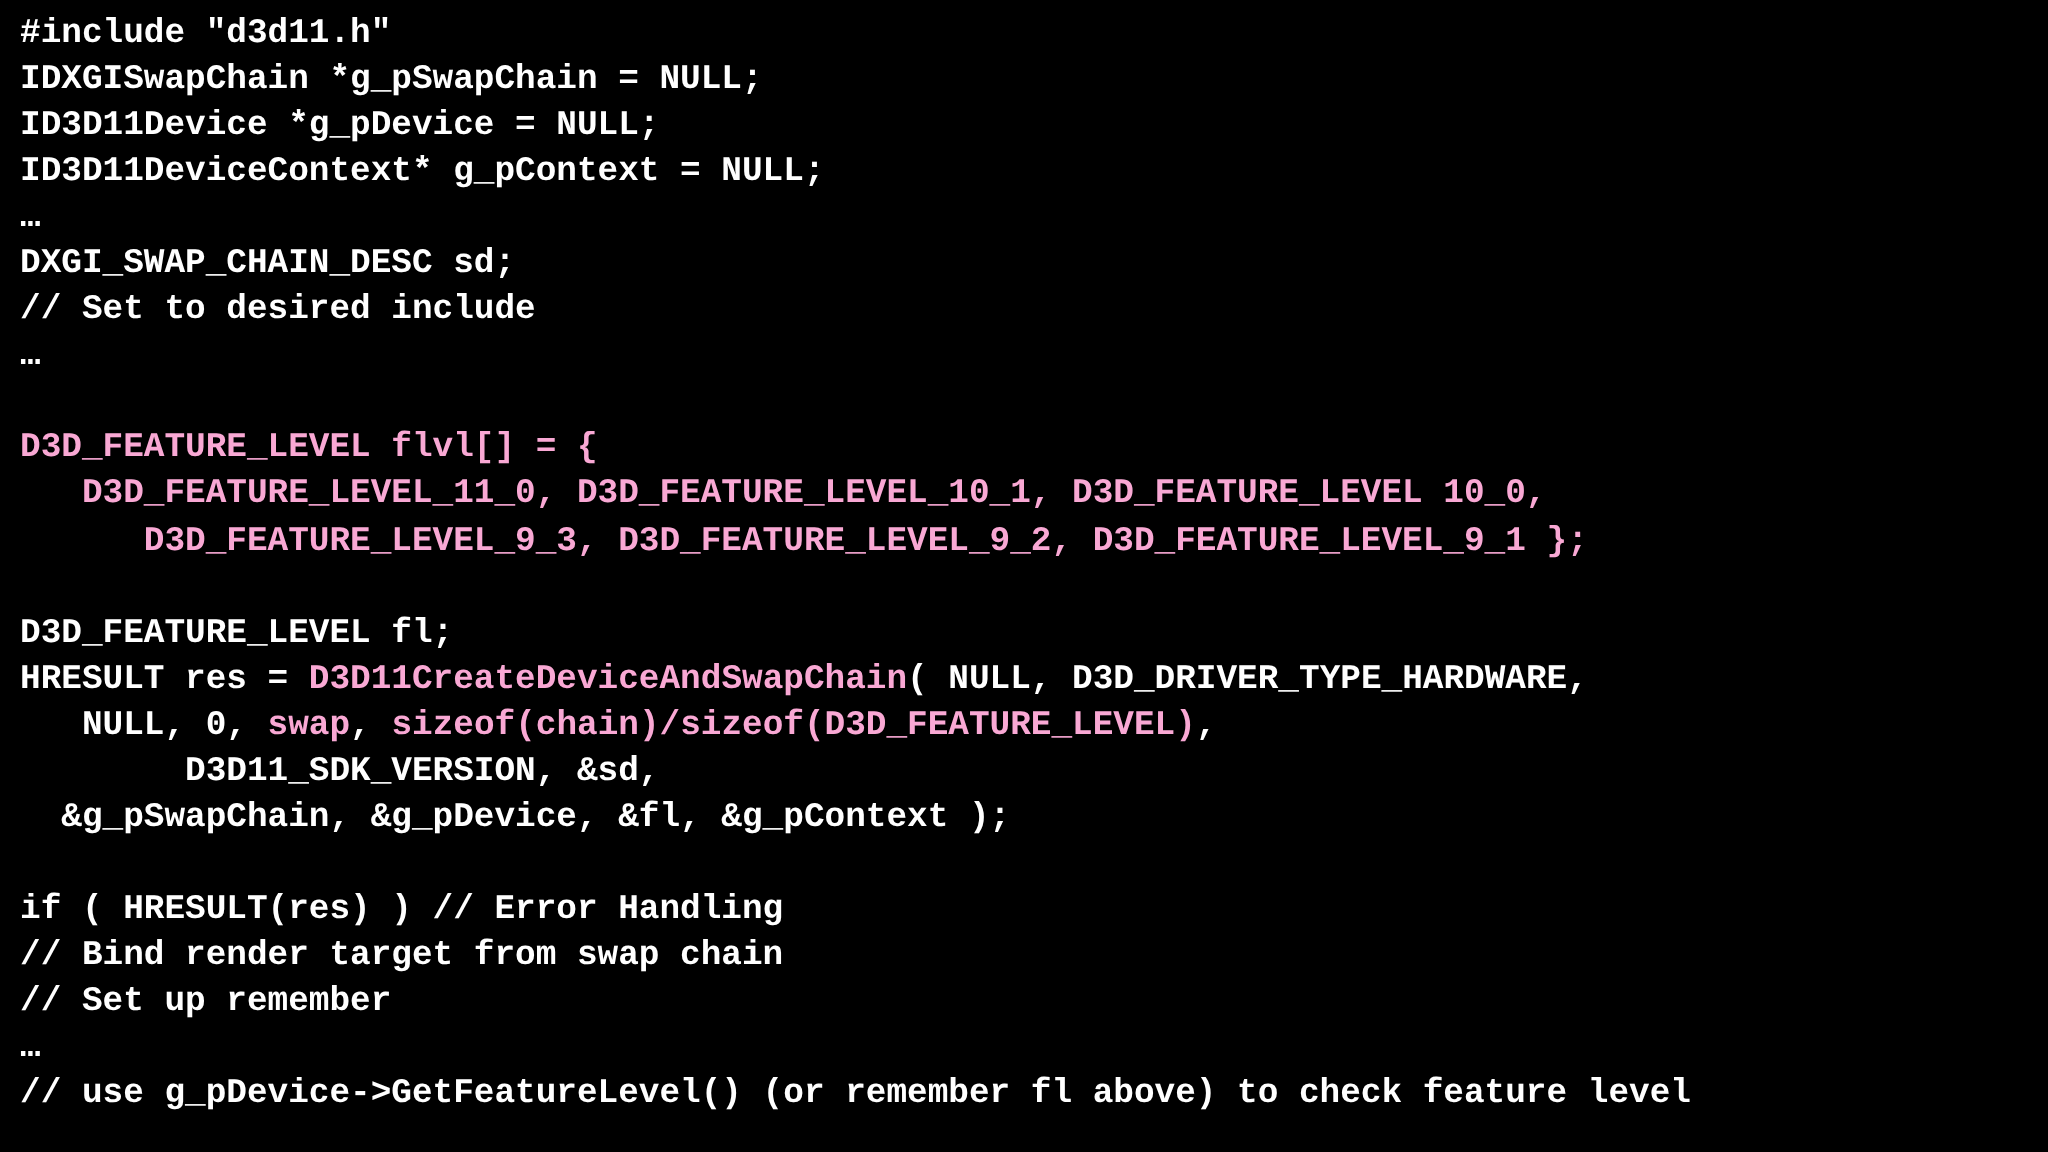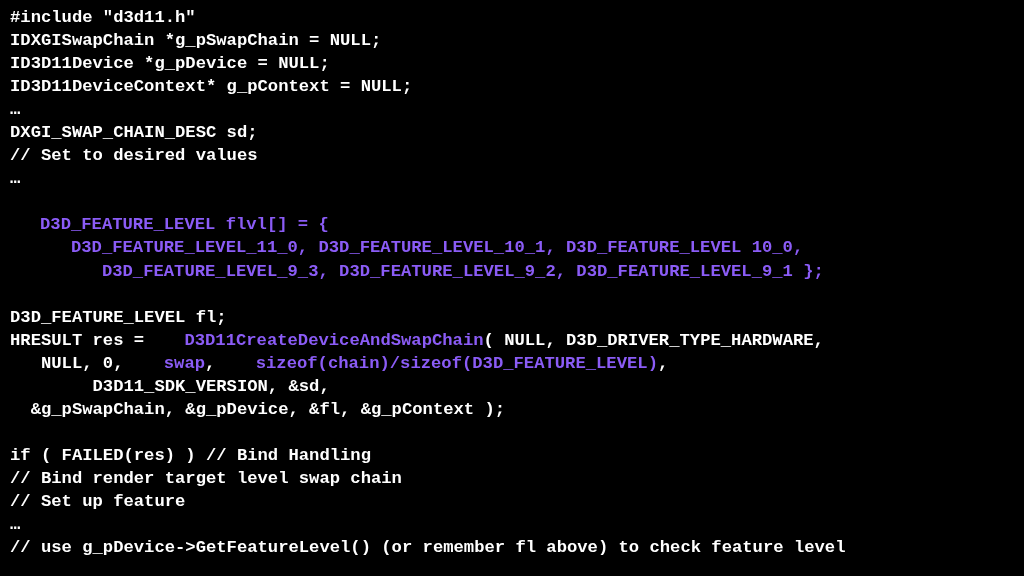--- a/index.html
+++ b/index.html
@@ -13,41 +13,41 @@
   pre.code {
     margin: 0;
     padding: 6px 10px 10px 10px;
     font-family: "Courier New", Courier, monospace;
     font-size: 17.2px;
     line-height: 1.34;
     font-weight: bold;
     color: #fff;
     white-space: pre;
   }
-  .hl { color: #8b5cf6; margin-left: 30px; } 
+  .hl { color: #f9a8d4; } 
 </style>
 </head>
 <body>
 
 <pre class="code"><span>#include "d3d11.h"</span>
 <span>IDXGISwapChain *g_pSwapChain = NULL;</span>
 <span>ID3D11Device *g_pDevice = NULL;</span>
 <span>ID3D11DeviceContext* g_pContext = NULL;</span>
 <span>…</span>
 <span>DXGI_SWAP_CHAIN_DESC sd;</span>
-<span>// Set to desired values</span>
+<span>// Set to desired include</span>
 <span>…</span>
 <span></span>
 <span class="hl">D3D_FEATURE_LEVEL flvl[] = {</span>
 <span class="hl">   D3D_FEATURE_LEVEL_11_0, D3D_FEATURE_LEVEL_10_1, D3D_FEATURE_LEVEL 10_0,</span>
 <span class="hl">      D3D_FEATURE_LEVEL_9_3, D3D_FEATURE_LEVEL_9_2, D3D_FEATURE_LEVEL_9_1 };</span>
 <span></span>
 <span>D3D_FEATURE_LEVEL fl;</span>
 <span><span>HRESULT res = </span><span class="hl">D3D11CreateDeviceAndSwapChain</span><span>( NULL, D3D_DRIVER_TYPE_HARDWARE,</span></span>
 <span><span>   NULL, 0, </span><span class="hl">swap</span><span>, </span><span class="hl">sizeof(chain)/sizeof(D3D_FEATURE_LEVEL)</span><span>,</span></span>
 <span>        D3D11_SDK_VERSION, &amp;sd,</span>
 <span>  &amp;g_pSwapChain, &amp;g_pDevice, &amp;fl, &amp;g_pContext );</span>
 <span></span>
-<span>if ( FAILED(res) ) // Bind Handling</span>
-<span>// Bind render target level swap chain</span>
-<span>// Set up feature</span>
+<span>if ( HRESULT(res) ) // Error Handling</span>
+<span>// Bind render target from swap chain</span>
+<span>// Set up remember</span>
 <span>…</span>
 <span>// use g_pDevice-&gt;GetFeatureLevel() (or remember fl above) to check feature level</span></pre>
 
 </body></html>

